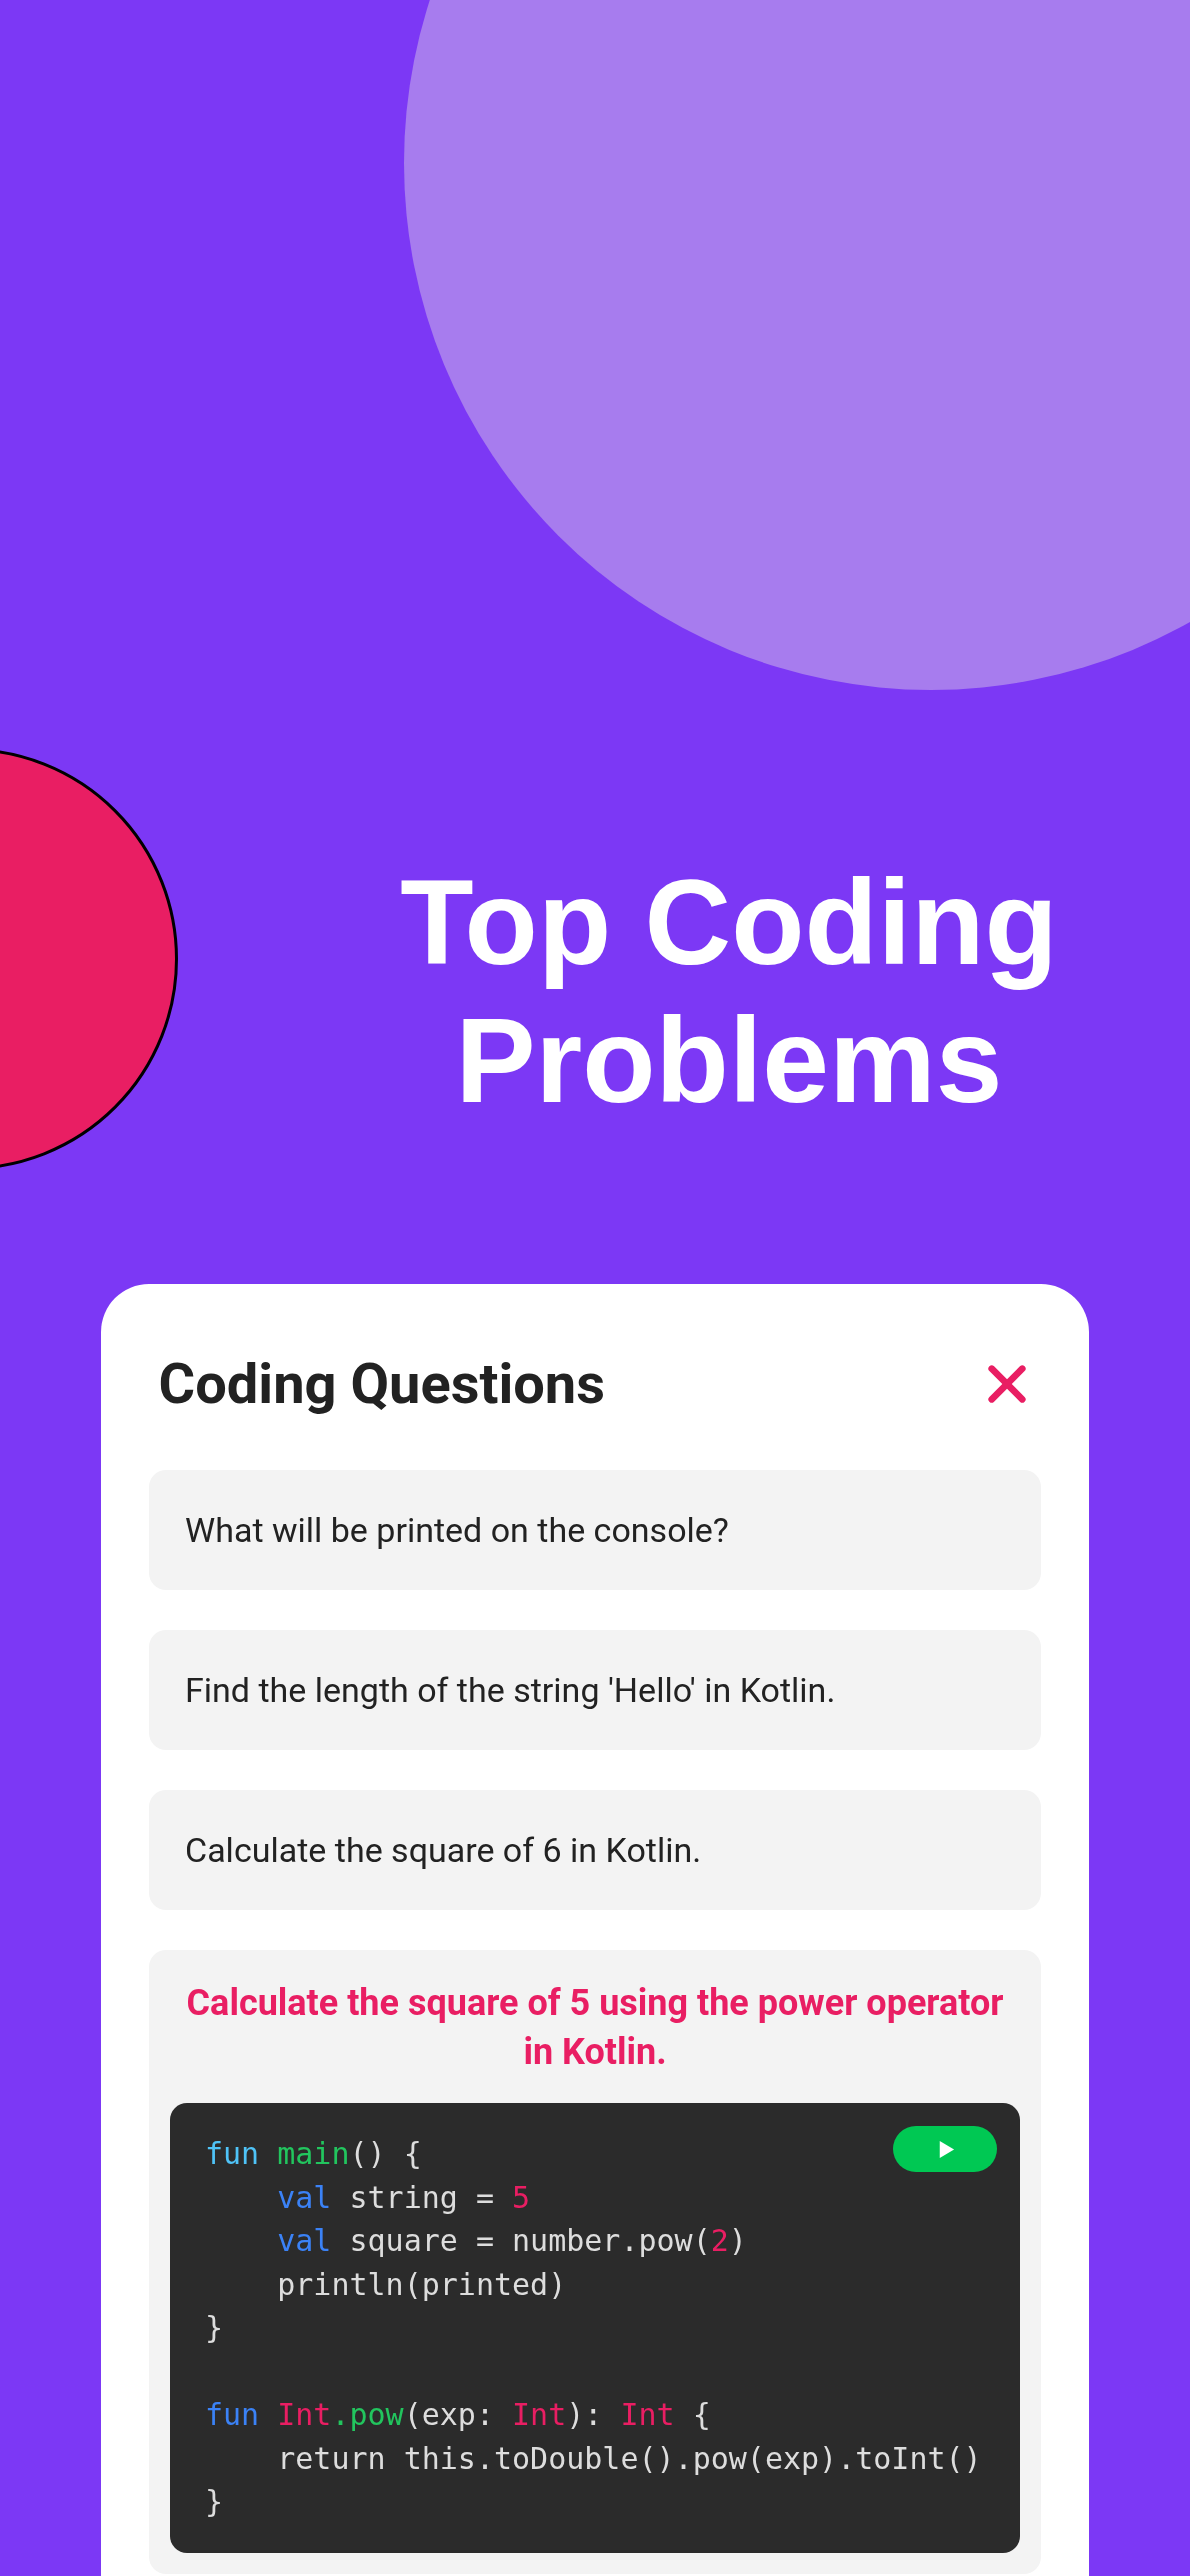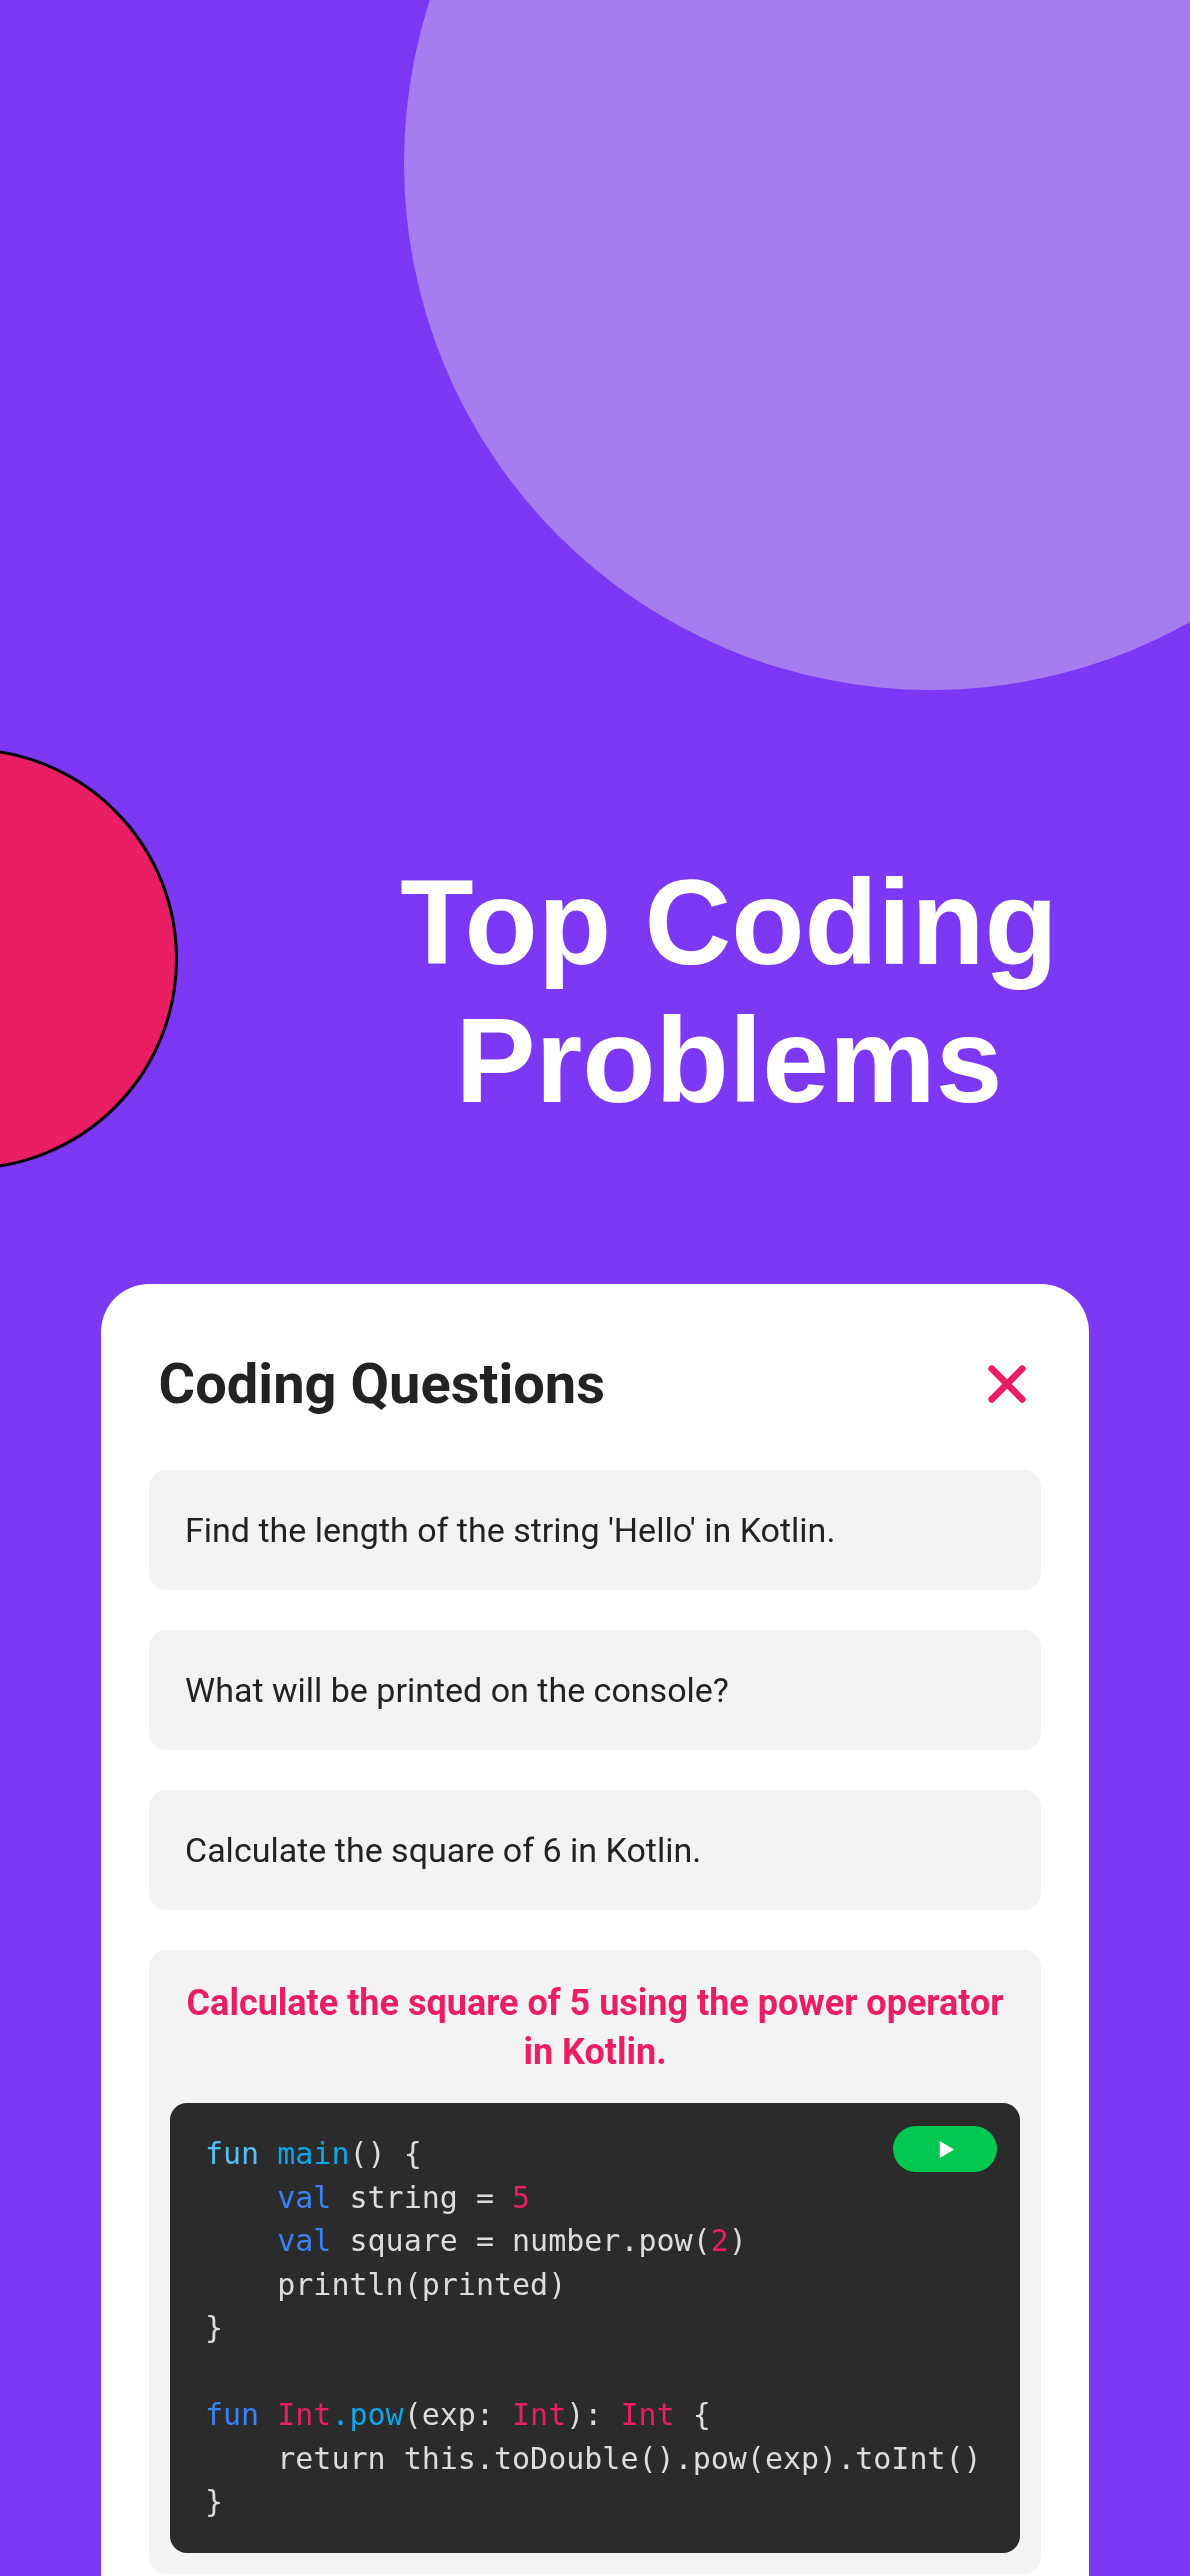--- a/index.html
+++ b/index.html
@@ -114,21 +114,21 @@
     background: #00C853;
     border-radius: 957px;
     width: 104px;
     height: 46px;
     display: flex;
     align-items: center;
     justify-content: center;
     cursor: pointer;
   }
   .kw { color: #3b82f6; }
-  .fn { color: #0ea5e9; }
+  .fn { color: #22c55e; }
   .type { color: #E91E63; }
   .lit { color: #E91E63; }
   .funblue { color: #4FC3F7; }
 </style>
 </head>
 <body>
 
 <div class="bg-circle-light"></div>
 <div class="bg-circle-pink"></div>
 
@@ -139,24 +139,24 @@
     <div class="card-title">Coding Questions</div>
     <div class="close-btn">
       <svg width="42" height="42" viewBox="0 0 44 44">
         <line x1="6" y1="6" x2="38" y2="38" stroke="#E91E63" stroke-width="7" stroke-linecap="round"></line>
         <line x1="38" y1="6" x2="6" y2="38" stroke="#E91E63" stroke-width="7" stroke-linecap="round"></line>
       </svg>
     </div>
   </div>
 
   <div class="question-item">
-    <span>Find the length of the string 'Hello' in Kotlin.</span>
+    <span>What will be printed on the console?</span>
   </div>
   <div class="question-item">
-    <span>What will be printed on the console?</span>
+    <span>Find the length of the string 'Hello' in Kotlin.</span>
   </div>
   <div class="question-item">
     <span>Calculate the square of 6 in Kotlin.</span>
   </div>
 
   <div class="question-expanded">
     <div class="question-expanded-title">Calculate the square of 5 using the power operator in Kotlin.</div>
     <div class="code-block"><div class="run-btn"><svg width="21" height="21" viewBox="0 0 22 22">
             <polygon points="5,2 20,11 5,20" fill="#fff"></polygon>
           </svg></div><span class="funblue">fun</span> <span class="fn">main</span><span>() {</span>

